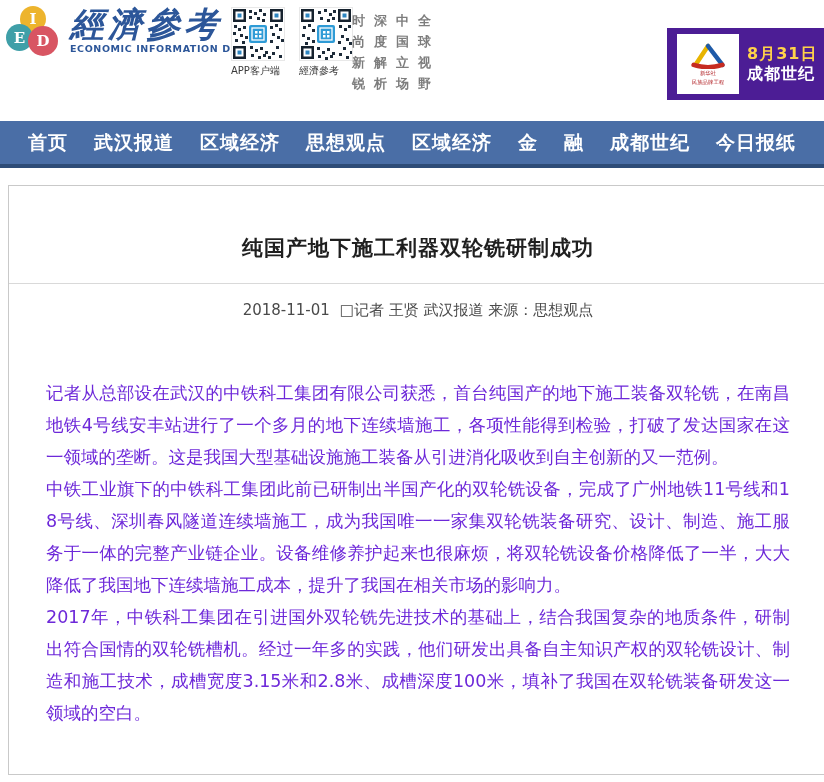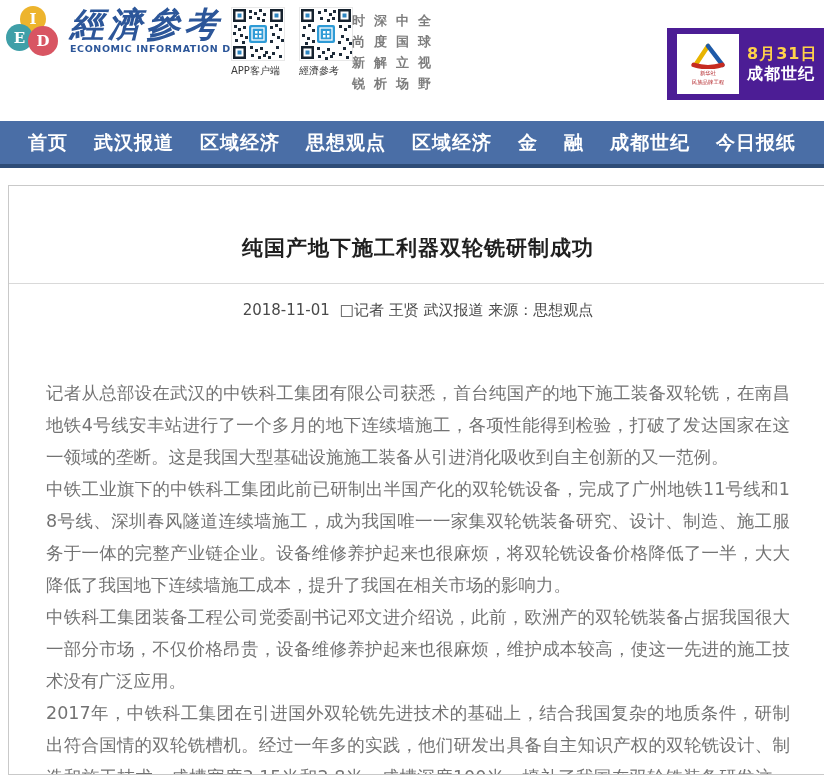--- a/index.html
+++ b/index.html
@@ -49,21 +49,21 @@
 
   
   .content-box { margin:17px 0 0 8px; width:820px; height:590px;
     border:1px solid #c9c9c9; background:#fff; overflow:hidden; }
   .art-title { text-align:center; padding-top:48px; font-size:21px; font-weight:bold;
     color:#1f1f1f; letter-spacing:1px; }
   .title-divider { border-bottom:1px solid #d9d9d9; margin-top:21px; }
   .byline { text-align:center; margin-top:17px; font-size:15px; color:#4a4a4a; }
   .byline .date { margin-right:10px; }
   .art-body { padding:57px 37px 0 37px; }
-  .art-body p { font-size:17.5px; line-height:32px; color:#737373; text-align:justify;
+  .art-body p { font-size:17.5px; line-height:32px; color:#6d28d9; text-align:justify;
     word-break:break-all; }
 </style>
 </head>
 <body>
 
 <header class="site-header">
 
   <div class="logo-wrap">
     <div class="eid">
       <div class="circ c-i">
@@ -250,16 +250,15 @@
 
 <main class="content-box">
   <h1 class="art-title">纯国产地下施工利器双轮铣研制成功</h1>
   <div class="title-divider"></div>
   <div class="byline">
     <span class="date">2018-11-01</span><span>□记者 王贤 武汉报道 来源：思想观点</span>
   </div>
   <div class="art-body">
     <p>记者从总部设在武汉的中铁科工集团有限公司获悉，首台纯国产的地下施工装备双轮铣，在南昌地铁4号线安丰站进行了一个多月的地下连续墙施工，各项性能得到检验，打破了发达国家在这一领域的垄断。这是我国大型基础设施施工装备从引进消化吸收到自主创新的又一范例。</p>
     <p>中铁工业旗下的中铁科工集团此前已研制出半国产化的双轮铣设备，完成了广州地铁11号线和18号线、深圳春风隧道连续墙施工，成为我国唯一一家集双轮铣装备研究、设计、制造、施工服务于一体的完整产业链企业。设备维修养护起来也很麻烦，将双轮铣设备价格降低了一半，大大降低了我国地下连续墙施工成本，提升了我国在相关市场的影响力。</p>
-    <p>中铁科工集团装备工程公司党委副书记邓文进介绍说，此前，欧洲产的双轮铣装备占据我国很大一部分市场，不仅价格昂贵，设备维修养护起来也很麻烦，维护成本较高，使这一先进的施工技术没有广泛应用。</p>
     <p>2017年，中铁科工集团在引进国外双轮铣先进技术的基础上，结合我国复杂的地质条件，研制出符合国情的双轮铣槽机。经过一年多的实践，他们研发出具备自主知识产权的双轮铣设计、制造和施工技术，成槽宽度3.15米和2.8米、成槽深度100米，填补了我国在双轮铣装备研发这一领域的空白。</p>
   </div>
 </main>
 
 </body></html>

